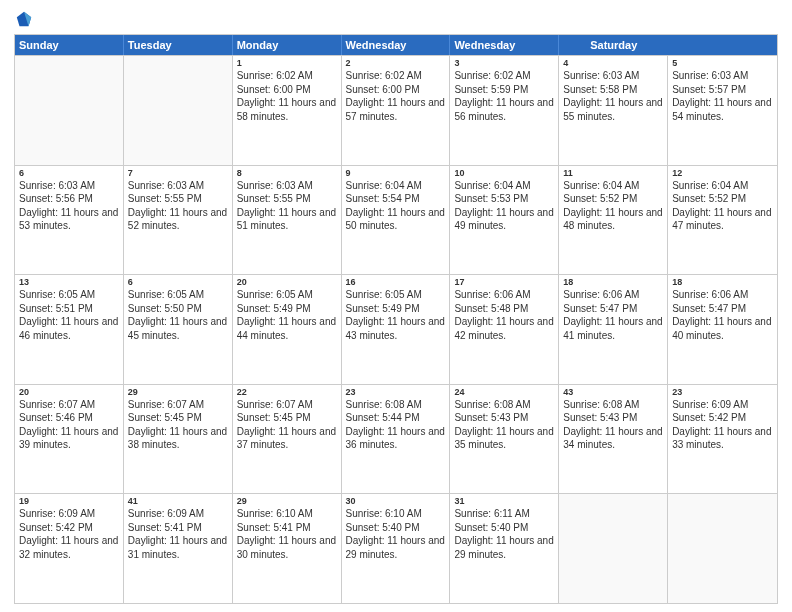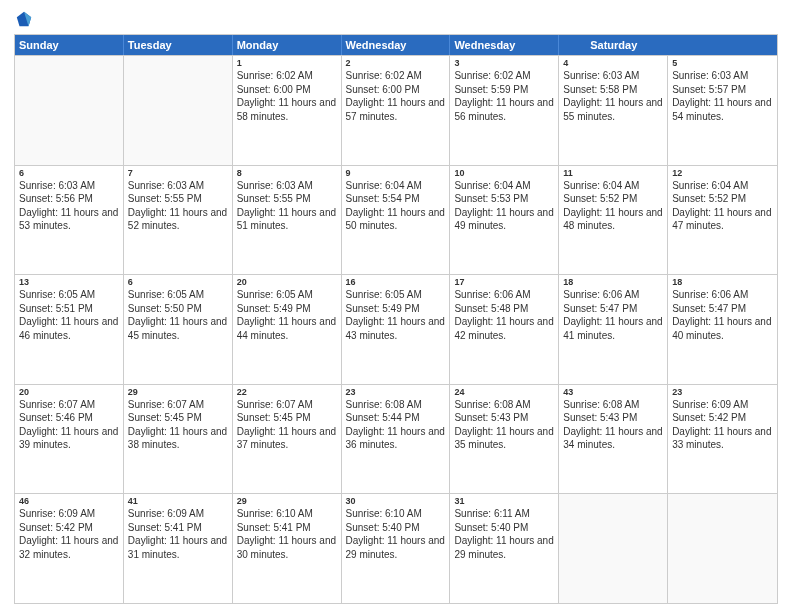--- a/index.html
+++ b/index.html
@@ -250,21 +250,21 @@
             <div class="day-num">43</div>
             <div class="cell-info">Sunrise: 6:08 AM<br>Sunset: 5:43 PM<br>Daylight: 11 hours and 34 minutes.</div>
           </div>
           <div class="cal-cell">
             <div class="day-num">23</div>
             <div class="cell-info">Sunrise: 6:09 AM<br>Sunset: 5:42 PM<br>Daylight: 11 hours and 33 minutes.</div>
           </div>
         </div>
         <div class="cal-row">
           <div class="cal-cell">
-            <div class="day-num">46</div>
+            <div class="day-num">19</div>
             <div class="cell-info">Sunrise: 6:09 AM<br>Sunset: 5:42 PM<br>Daylight: 11 hours and 32 minutes.</div>
           </div>
           <div class="cal-cell">
             <div class="day-num">41</div>
             <div class="cell-info">Sunrise: 6:09 AM<br>Sunset: 5:41 PM<br>Daylight: 11 hours and 31 minutes.</div>
           </div>
           <div class="cal-cell">
             <div class="day-num">29</div>
             <div class="cell-info">Sunrise: 6:10 AM<br>Sunset: 5:41 PM<br>Daylight: 11 hours and 30 minutes.</div>
           </div>

